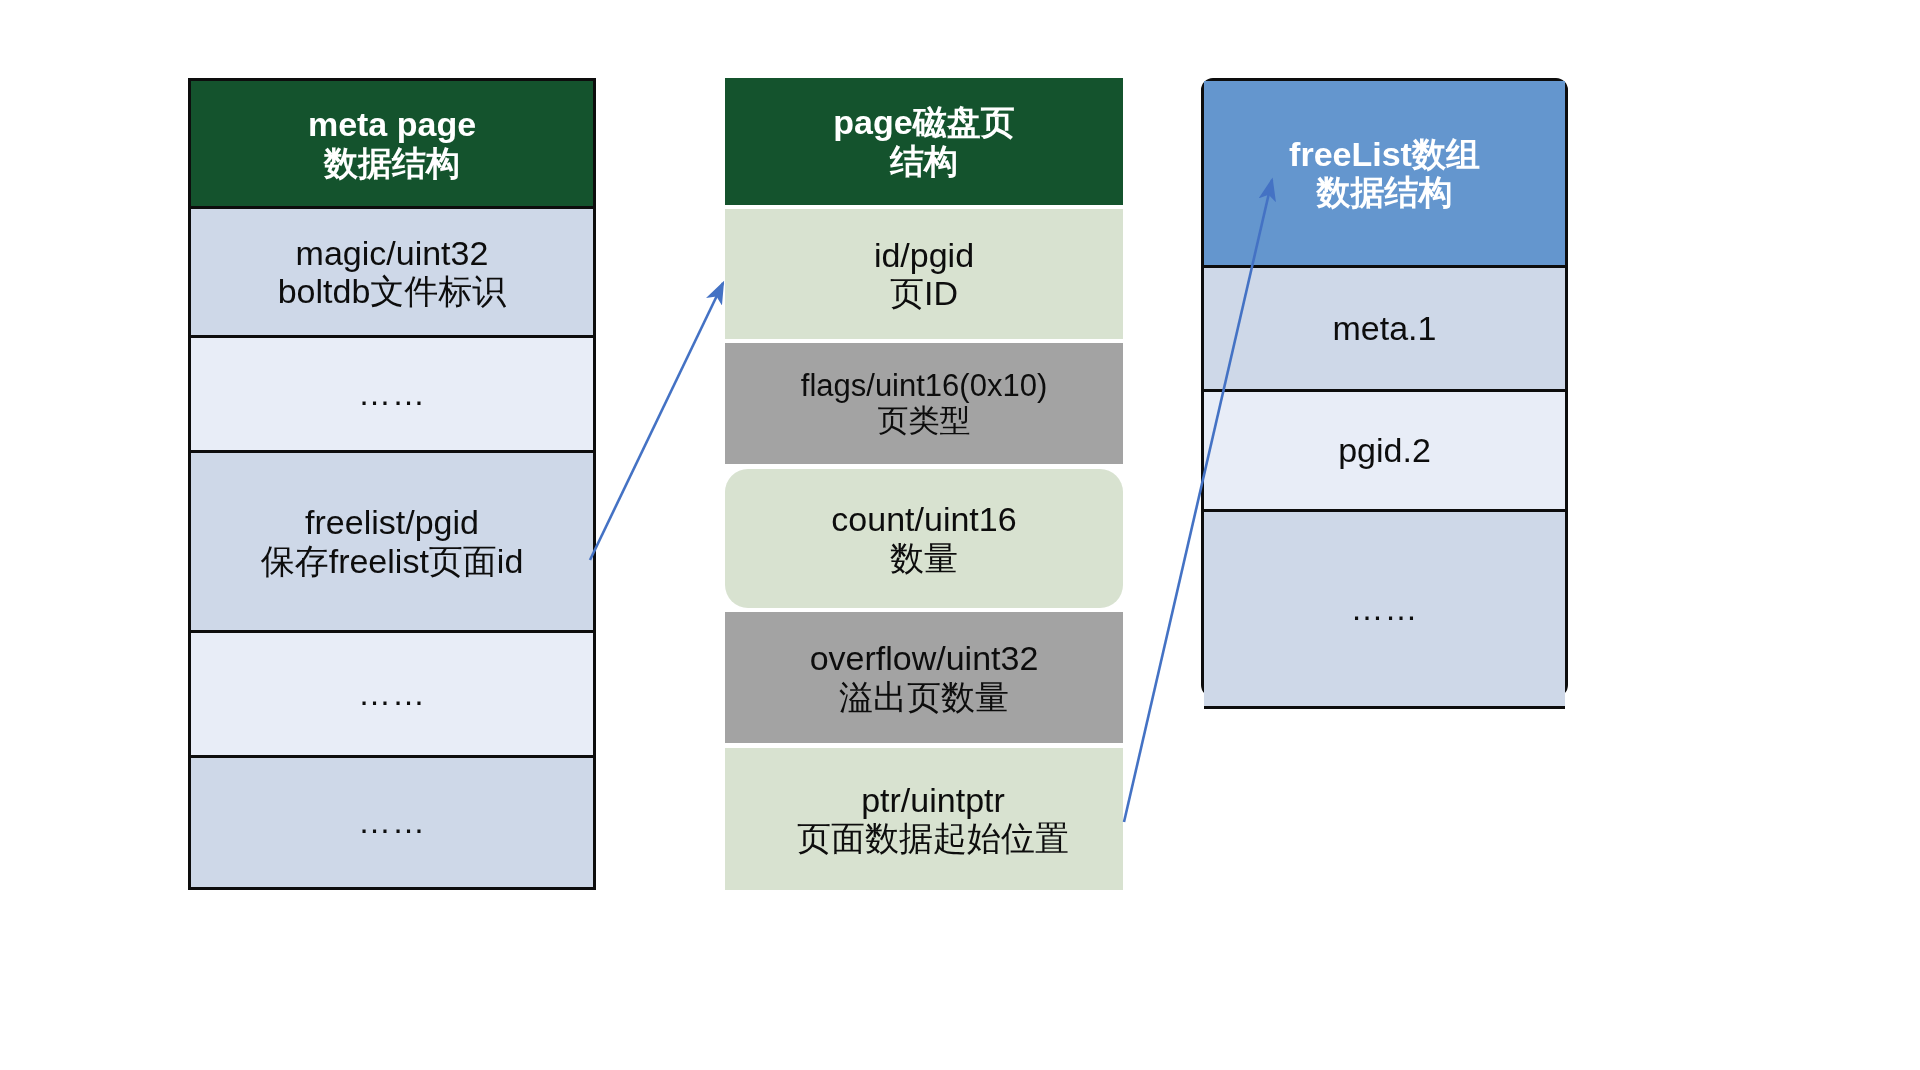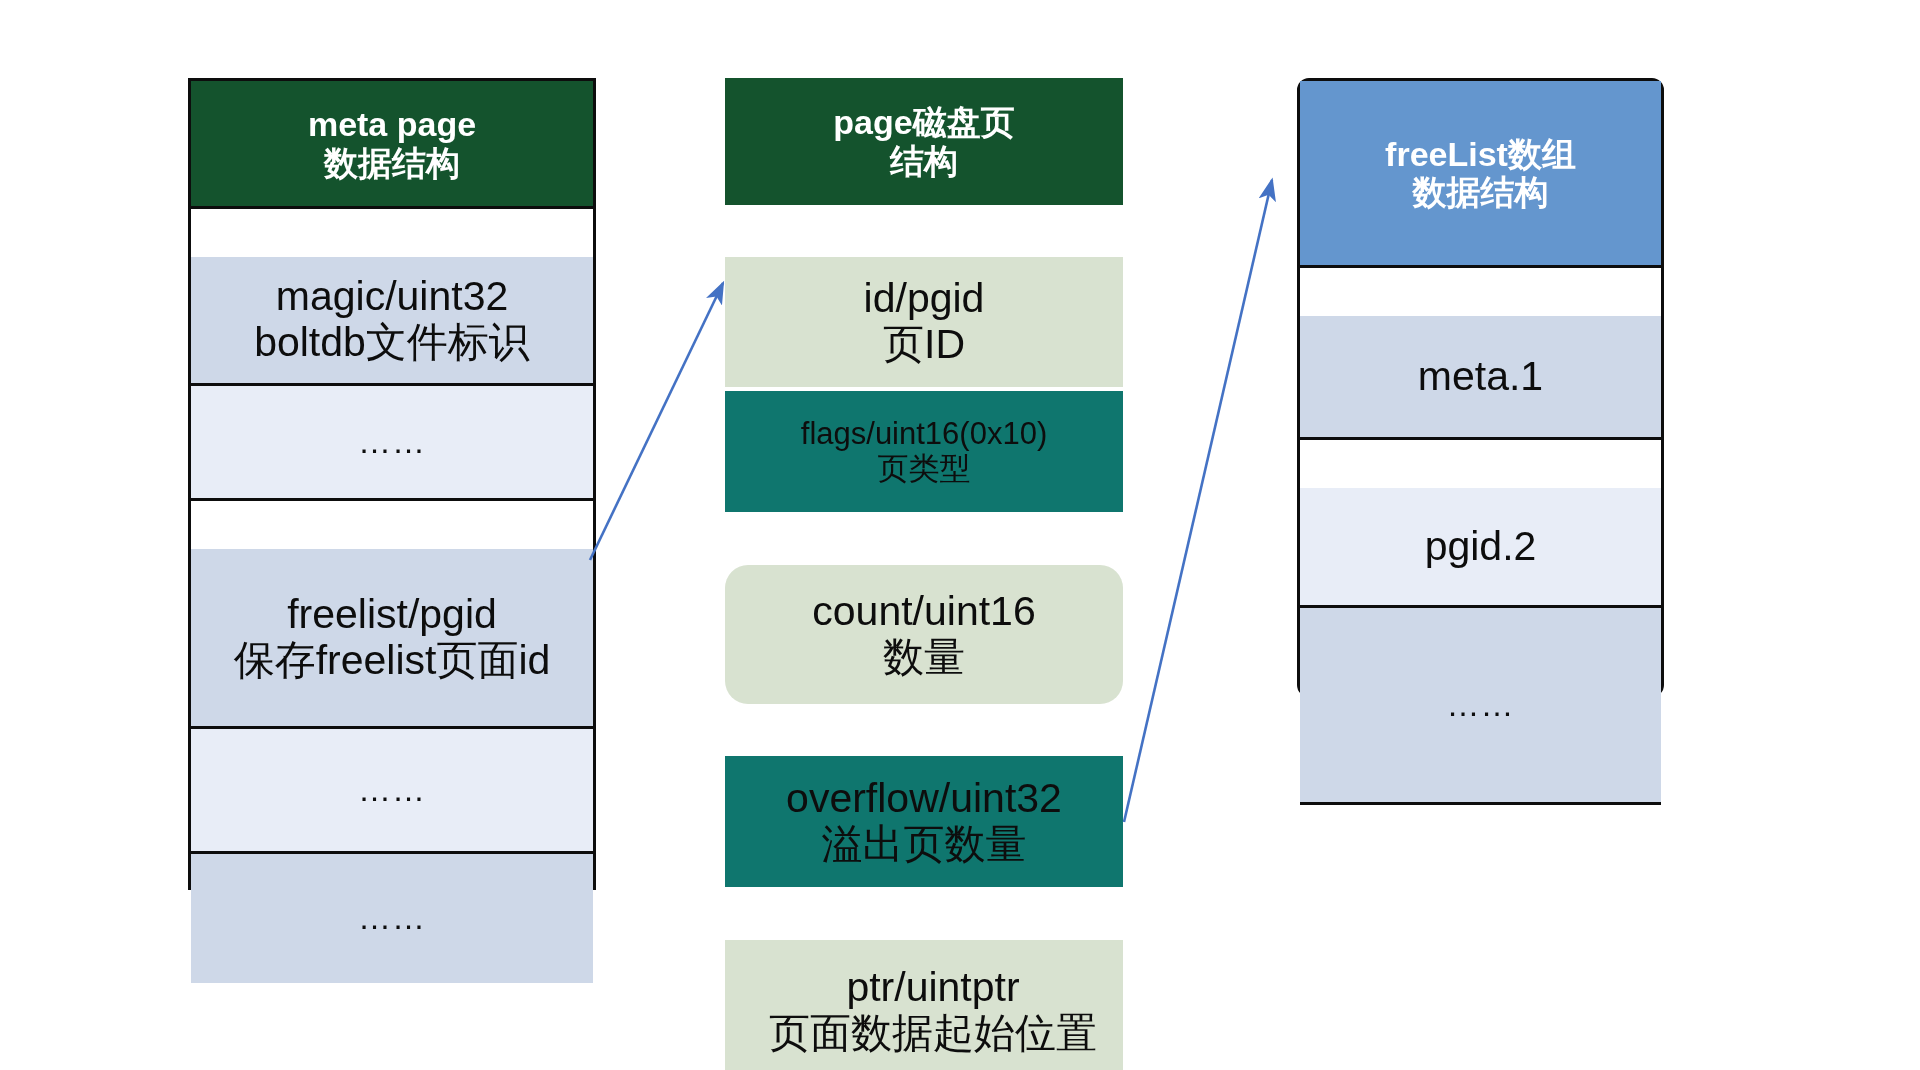--- a/index.html
+++ b/index.html
@@ -51,31 +51,31 @@
     color: #ffffff;
     font-weight: bold;
   }
   .cell.header-green { background: #14532d; }
   .cell.header-blue  { background: #6496CE; }
 
   
   .fill-blue-dark  { background: #ced8e8; }
   .fill-blue-light { background: #e8edf7; }
   .fill-green-dark { background: #d8e2d0; }
-  .fill-green-light{ background: #0f766e; }
+  .fill-green-light{ background: #a3a3a3; }
 
   
   .rule-bottom { border-bottom: 3px solid #0d0d0d; }
 
   
   .band { border: none; align-items: center; }
 
   
   .t-head   { font-size: 34px; }
-  .t-body   { font-size: 41px; margin-top: 48px; }
+  .t-body   { font-size: 34px; }
   .t-body-s { font-size: 31px; }
   .t-dots   { font-size: 33px; letter-spacing: 1px; }
 
   
   #arrows {
     position: absolute;
     left: 0; top: 0;
     width: 1920px; height: 1070px;
     pointer-events: none;
   }
@@ -146,21 +146,21 @@
       <span class="l2">溢出页数量</span>
     </div>
     <div style="height:5px;"></div>
 
     <div class="cell fill-green-dark t-body band" style="height:142px;padding-left:24px;">
       <span class="l1">ptr/uintptr</span>
       <span class="l2">页面数据起始位置</span>
     </div>
   </div>
 
-  <div class="struct-col bordered" style="left:1297px; top:78px; width:367px; height:619px;border-radius:12px;">
+  <div class="struct-col bordered" style="left:1201px; top:78px; width:367px; height:619px;border-radius:12px;">
 
     <div class="cell header header-blue t-head rule-bottom" style="height:187px;">
       <span class="l1">freeList数组</span>
       <span class="l2">数据结构</span>
     </div>
 
     <div class="cell fill-blue-dark t-body rule-bottom" style="height:124px;">
       <span class="l1">meta.1</span>
     </div>
 

